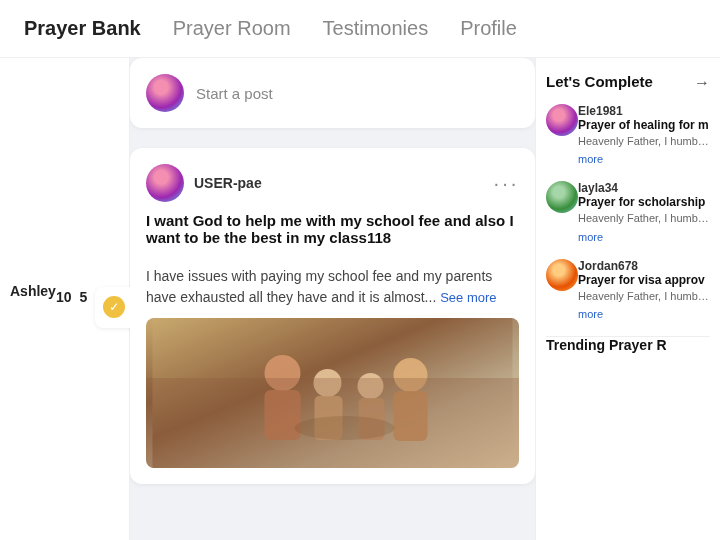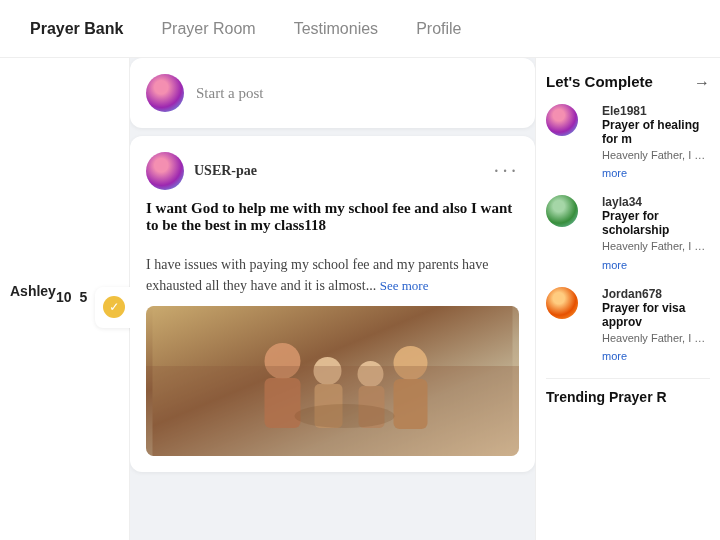--- a/index.html
+++ b/index.html
@@ -15,25 +15,24 @@
     .nav {
       display: flex;
       align-items: center;
       background: #fff;
       padding: 0 24px;
       height: 58px;
       border-bottom: 1px solid #eee;
       gap: 32px;
     }
     .nav-item {
-      font-size: 16px;
+      font-size: 20px;
       color: #888;
       cursor: pointer;
       white-space: nowrap;
-      margin-left: 6px;
     }
     .nav-item.active {
       color: #222;
       font-weight: 700;
     }
 
     
     .main {
       display: flex;
       height: calc(540px - 58px);
@@ -126,22 +125,21 @@
       background: #2962cc;
       border-radius: 8px;
     }
 
     
     .center-feed {
       flex: 1;
       overflow-y: auto;
       display: flex;
       flex-direction: column;
-      gap: 8px;
-      font-family: Liberation Serif, serif;
+      gap: 20px;
     }
 
     .card {
       background: #fff;
       border-radius: 12px;
       padding: 16px;
       box-shadow: 0 1px 4px rgba(0,0,0,0.06);
     }
 
     .start-post-card {
@@ -232,21 +230,21 @@
       font-weight: 700;
       color: #111;
       margin-bottom: 14px;
     }
     .arrow-right {
       font-size: 16px;
       color: #555;
     }
     .prayer-item {
       display: flex;
-      gap: 24px;
+      gap: 0;
       margin-bottom: 14px;
     }
     .prayer-avatar {
       width: 32px;
       height: 32px;
       border-radius: 50%;
       flex-shrink: 0;
     }
     .prayer-avatar.p1 { background: radial-gradient(circle at 40% 35%, #f48fb1 20%, #9c27b0 60%, #4fc3f7 100%); }
     .prayer-avatar.p2 { background: radial-gradient(circle at 40% 35%, #a5d6a7 20%, #388e3c 60%, #80cbc4 100%); }
@@ -274,21 +272,20 @@
     .prayer-more {
       font-size: 11px;
       color: #2962cc;
       cursor: pointer;
     }
     .trending-header {
       font-size: 14px;
       font-weight: 700;
       color: #111;
       margin-top: 10px;
-      padding-top: 10px;
       border-top: 1px solid #eee;
     }
 
     
     .sm-avatar {
       width: 38px;
       height: 38px;
       border-radius: 50%;
       flex-shrink: 0;
       background: radial-gradient(circle at 40% 35%, #f48fb1 20%, #9c27b0 60%, #4fc3f7 100%);

